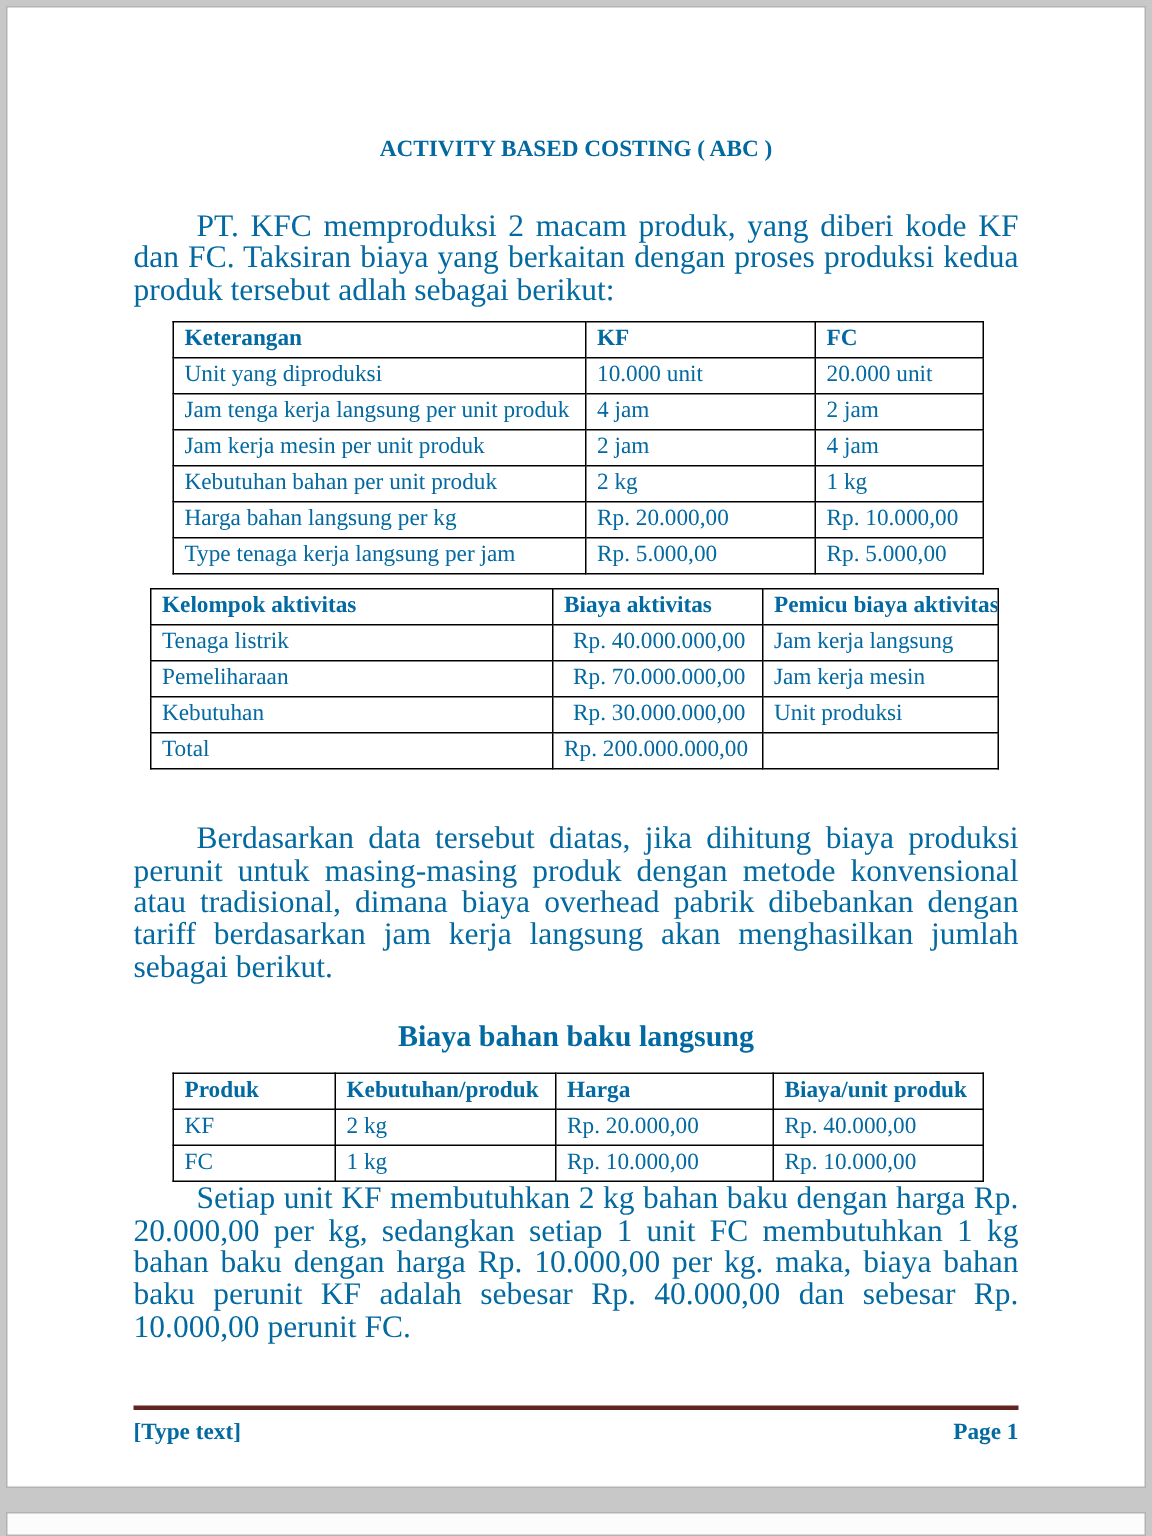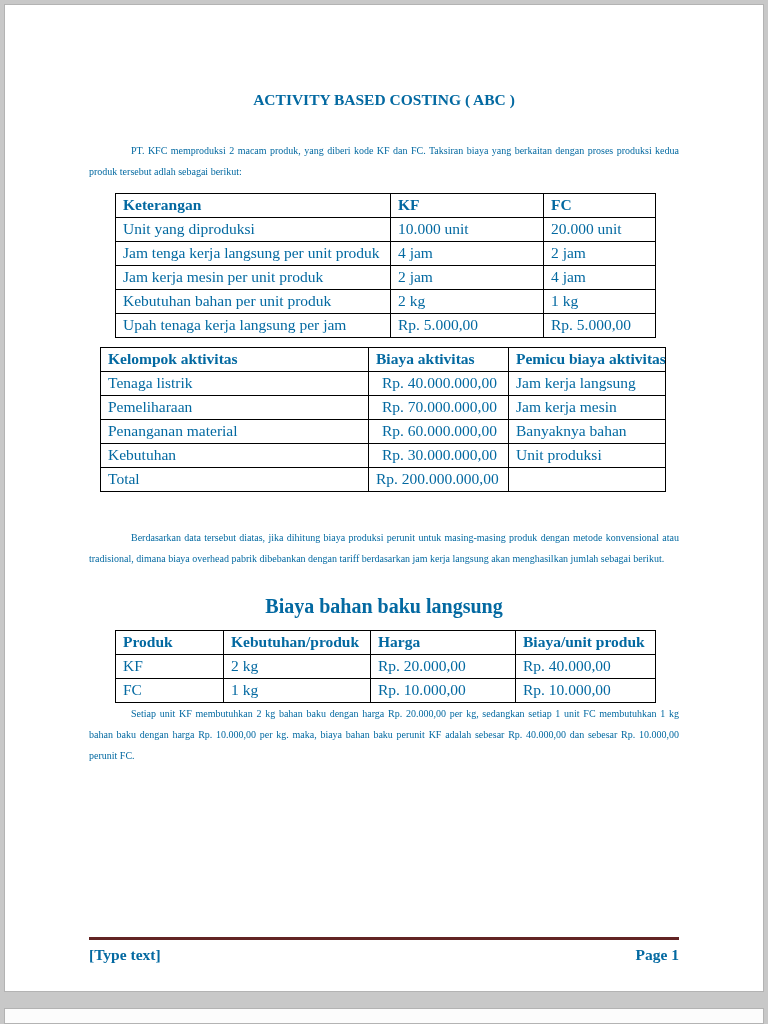--- a/index.html
+++ b/index.html
@@ -34,21 +34,21 @@
   }
   .content { padding: 0 84px; }
   .doc-title {
     margin-top: 84px;
     text-align: center;
     font-weight: bold;
     font-size: 15.5px;
     line-height: 21px;
   }
   .para {
-    font-size: 10px;
+    font-size: 21px;
     line-height: 21.4px;
     text-align: justify;
     text-indent: 42px;
     margin: 0;
   }
   .para-intro        { margin-top: 30px; }
   .para-overhead     { margin-top: 33px; }
   .para-conventional { margin-top: 35px; }
   .para-closing      { margin-top: 0; }
   .subtitle {
@@ -137,21 +137,26 @@
           <td>Jam kerja mesin per unit produk</td>
           <td>2 jam</td>
           <td>4 jam</td>
         </tr>
         <tr>
           <td>Kebutuhan bahan per unit produk</td>
           <td>2 kg</td>
           <td>1 kg</td>
         </tr>
         <tr>
-          <td>Upah tenaga kerja langsung per jam</td>
+          <td>Harga bahan langsung per kg</td>
+          <td>Rp. 20.000,00</td>
+          <td>Rp. 10.000,00</td>
+        </tr>
+        <tr>
+          <td>Type tenaga kerja langsung per jam</td>
           <td>Rp. 5.000,00</td>
           <td>Rp. 5.000,00</td>
         </tr>
       </tbody>
         </table>
 
 
       <table class="tbl tbl2">
         <colgroup>
             <col style="width:268px">
@@ -166,25 +171,20 @@
         </tr>
         <tr>
           <td>Tenaga listrik</td>
           <td class="r">Rp. 40.000.000,00</td>
           <td class="c">Jam kerja langsung</td>
         </tr>
         <tr>
           <td>Pemeliharaan</td>
           <td class="r">Rp. 70.000.000,00</td>
           <td class="c">Jam kerja mesin</td>
-        </tr>
-        <tr>
-          <td>Penanganan material</td>
-          <td class="r">Rp. 60.000.000,00</td>
-          <td class="c">Banyaknya bahan</td>
         </tr>
         <tr>
           <td>Kebutuhan</td>
           <td class="r">Rp. 30.000.000,00</td>
           <td class="c">Unit produksi</td>
         </tr>
         <tr>
           <td>Total</td>
           <td class="r">Rp. 200.000.000,00</td>
           <td class="c"></td>

